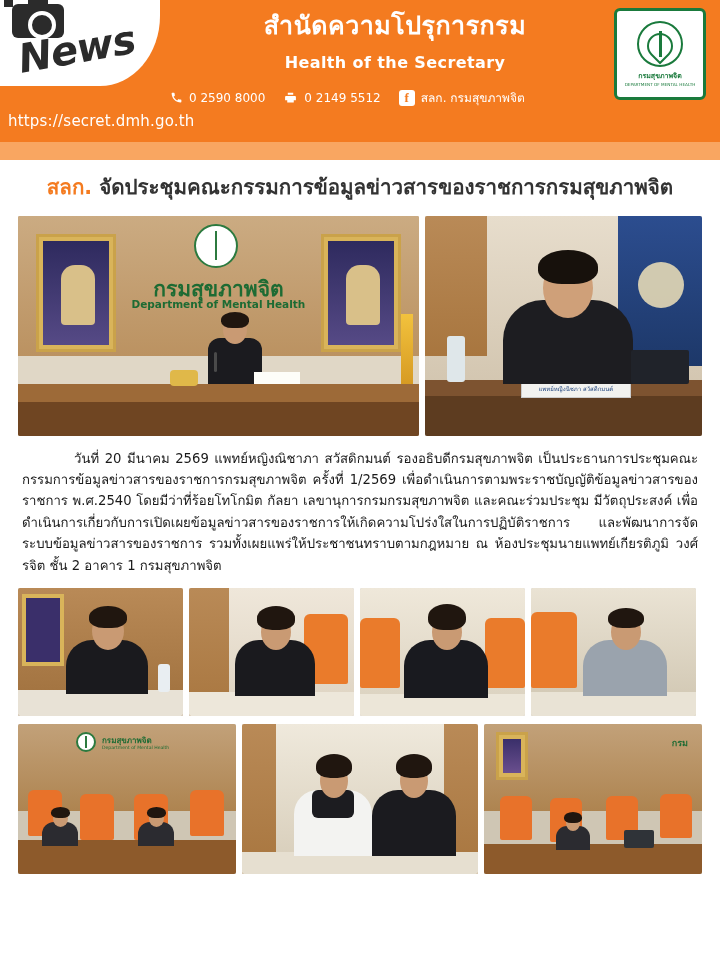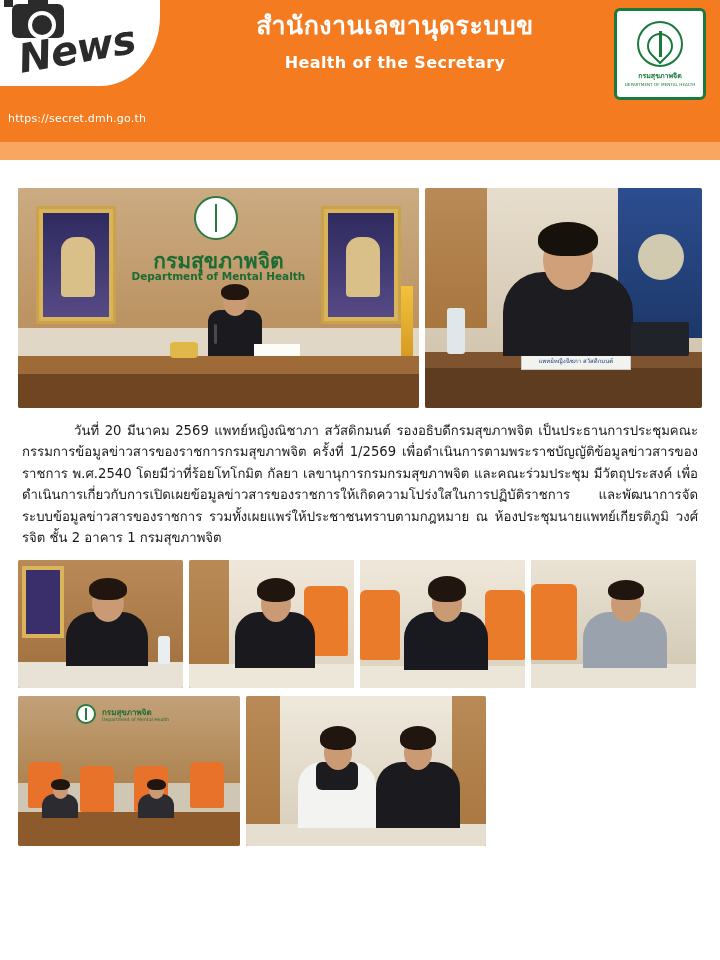--- a/index.html
+++ b/index.html
@@ -113,21 +113,21 @@
     font-weight: bold;
     font-size: 13px;
     display: flex;
     align-items: center;
     justify-content: center;
     font-family: "Liberation Serif", serif;
   }
   .url {
     position: absolute;
     left: 8px; top: 112px;
-    font-size: 11px;
+    font-size: 15px;
     color: #ffffff;
     letter-spacing: 0.2px;
   }
   .logo-box {
     position: absolute;
     right: 14px; top: 8px;
     width: 92px; height: 92px;
     background: #ffffff;
     border: 3px solid #1a7a3c;
     border-radius: 6px;
@@ -266,38 +266,64 @@
 <div class="header">
   <div class="header-inner">
 
     <div class="news-badge">
       <span class="flash"></span>
       <span class="cam"></span>
       <span class="news-word">News</span>
     </div>
 
     <div class="header-texts">
-      <div class="hdr-th">สำนักงานเลขานุดระบบข</div>
+      <div class="hdr-th">สำนัดความโปรุการกรม</div>
       <div class="hdr-en">Health of the Secretary</div>
     </div>
 
+    <div class="contact-row">
+      <div class="contact-item">
+        <span class="ico">
+          <svg width="13" height="13" viewBox="0 0 24 24">
+              <path fill="#ffffff" d="M6.6 10.8c1.4 2.8 3.8 5.2 6.6 6.6l2.2-2.2c.3-.3.7-.4 1-.2 1.1.4 2.3.6 3.6.6.6 0 1 .4 1 1V20c0 .6-.4 1-1 1C10.6 21 3 13.4 3 4c0-.6.4-1 1-1h3.4c.6 0 1 .4 1 1 0 1.2.2 2.4.6 3.6.1.4 0 .7-.2 1l-2.2 2.2z"></path>
+            </svg>
+        </span>
+        <span>0 2590 8000</span>
+      </div>
+      <div class="contact-item">
+        <span class="ico">
+          <svg width="15" height="13" viewBox="0 0 24 24">
+              <path fill="#ffffff" d="M7 3h10v4H7V3zm-3 6h16c1.1 0 2 .9 2 2v6h-4v4H6v-4H2v-6c0-1.1.9-2 2-2zm4 8h8v4H8v-4z"></path>
+            </svg>
+        </span>
+        <span>0 2149 5512</span>
+      </div>
+      <div class="contact-item">
+        <span class="fb-ico">f</span>
+        <span>สลก. กรมสุขภาพจิต</span>
+      </div>
+    </div>
 
     <div class="url">https://secret.dmh.go.th</div>
 
     <div class="logo-box">
       <div class="logo-emblem"></div>
       <div class="logo-text-th">กรมสุขภาพจิต</div>
       <div class="logo-text-en">DEPARTMENT OF MENTAL HEALTH</div>
     </div>
 
   </div>
 </div>
 <div class="orange-strip"></div>
 
 <div class="title-block">
+  <div class="title-line1">
+    <span>สลก.</span>
+    <span class="dark">จัดประชุมคณะกรรมการข้อมูลข่าวสารของราชการกรมสุขภาพจิต</span>
+  </div>
 </div>
 
 <div class="row r1">
 
   <div class="photo" style="width:402px;height:220px;">
     <div class="woodwall" style="height:100%;background:linear-gradient(#c9a273,#b5854b);"></div>
 
     <div style="position:absolute;left:0;right:0;top:0;height:72%;background:linear-gradient(#cbab82,#b98f5d);"></div>
 
     <div class="frame" style="left:18px;top:18px;width:80px;height:118px;">
@@ -449,14 +475,33 @@
       <div class="head" style="left:26px;bottom:58px;width:28px;height:34px;"></div>
       <div class="hair" style="left:22px;bottom:78px;width:36px;height:24px;"></div>
     </div>
     <div class="person" style="left:130px;bottom:18px;width:84px;height:110px;">
       <div class="body" style="left:0;bottom:0;width:84px;height:66px;background:#1b1b1f;border-radius:26px 26px 0 0;"></div>
       <div class="head" style="left:28px;bottom:58px;width:28px;height:34px;"></div>
       <div class="hair" style="left:24px;bottom:78px;width:36px;height:24px;"></div>
     </div>
   </div>
 
+  <div class="photo" style="width:222px;height:150px;">
+    <div class="woodwall" style="height:58%;background:linear-gradient(#c2a179,#ae8450);"></div>
+    <div style="position:absolute;left:0;right:0;bottom:0;height:42%;background:#cfc6b4;"></div>
+    <div class="frame" style="left:12px;top:8px;width:32px;height:48px;">
+      <div class="frame-in"></div>
+    </div>
+    <div class="dept-th" style="right:14px;top:12px;font-size:9px;">กรม</div>
+    <div class="chair" style="left:16px;top:72px;width:32px;height:44px;"></div>
+    <div class="chair" style="left:66px;top:74px;width:32px;height:44px;"></div>
+    <div class="chair" style="left:122px;top:72px;width:32px;height:44px;"></div>
+    <div class="chair" style="left:176px;top:70px;width:32px;height:44px;"></div>
+    <div style="position:absolute;left:0;right:0;bottom:0;height:30px;background:#8d5a2b;"></div>
+    <div class="person" style="left:72px;bottom:24px;width:34px;height:40px;">
+      <div class="body" style="left:0;bottom:0;width:34px;height:24px;background:#2b2b30;border-radius:11px 11px 0 0;"></div>
+      <div class="head" style="left:10px;bottom:19px;width:14px;height:16px;"></div>
+      <div class="hair" style="left:8px;bottom:27px;width:18px;height:11px;"></div>
+    </div>
+    <div class="laptop" style="left:140px;bottom:26px;width:30px;height:18px;"></div>
+  </div>
 
 </div>
 
 </body></html>

